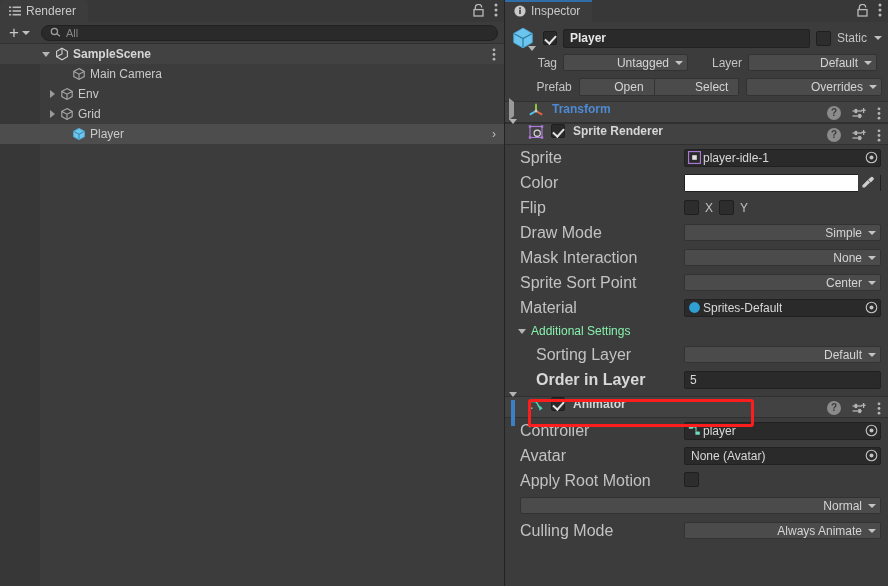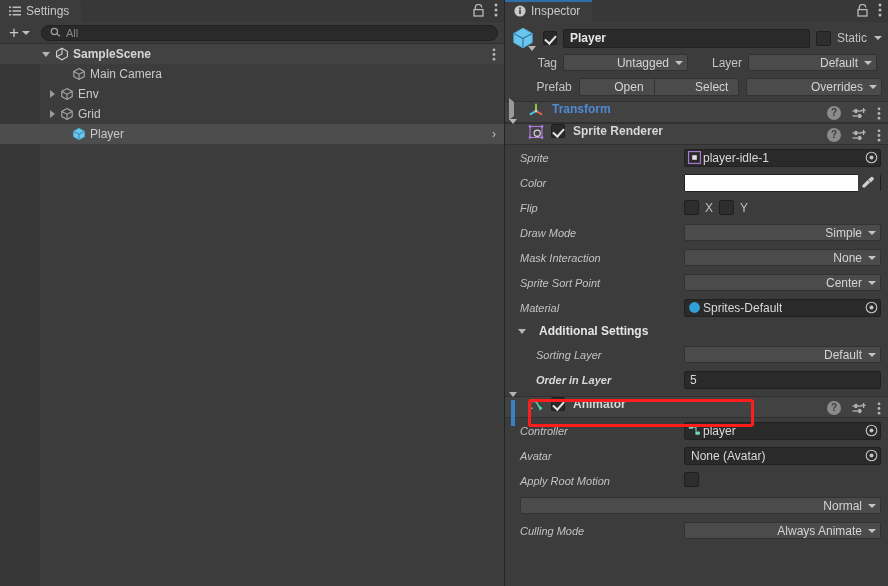--- a/index.html
+++ b/index.html
@@ -156,21 +156,21 @@
     display: flex; align-items: center; gap: 11px;
   }
   .help-ico {
     width: 14px; height: 14px; border-radius: 50%; background: #8b8b8b;
     color: #3c3c3c; font-size: 10px; font-weight: bold; display: flex;
     align-items: center; justify-content: center; line-height: 1;
   }
 
   
   .prow { height: 25px; display: flex; align-items: center; padding-left: 15px; position: relative; }
-  .plabel { width: 164px; color: #c2c2c2; font-size: 11px; flex: 0 0 164px; font-style: italic; }
+  .plabel { width: 164px; color: #c2c2c2; font-size: 16px; flex: 0 0 164px; }
   .plabel.ind { padding-left: 16px; }
   .pfield { flex: 1; margin-right: 7px; }
 
   .obj-field {
     height: 18px; background: #2a2a2a; border: 1px solid #212121; border-radius: 2px;
     display: flex; align-items: center; padding: 0 0 0 3px; color: #d8d8d8; font-size: 12px;
   }
   .obj-field .ofname { margin-left: 2px; white-space: nowrap; overflow: hidden; }
   .obj-pick {
     margin-left: auto; width: 17px; height: 16px; display:flex;
@@ -181,21 +181,21 @@
     display: flex; align-items: center;
   }
   .num-field {
     height: 18px; background: #2a2a2a; border: 1px solid #212121; border-radius: 2px;
     display: flex; align-items: center; padding: 0 5px; color: #d8d8d8; font-size: 12px;
   }
   .sm-chk { width: 15px; height: 15px; background: #2d2d2d; border: 1px solid #1f1f1f; border-radius: 2px; }
   .flip-grp { display: flex; align-items: center; gap: 6px; color: #c2c2c2; font-size: 12px; }
 
   .section-hdr { height: 22px; display: flex; align-items: center; padding-left: 13px; gap: 5px; }
-  .section-hdr .stitle { font-size: 12px; font-weight: bold; color: #e5e5e5; margin-left: 8px; }
+  .section-hdr .stitle { font-size: 12px; font-weight: normal; color: #86efac; }
 
   
   .hl-box {
     position: absolute; border: 3px solid #fe1d1d; border-radius: 3px;
     pointer-events: none; z-index: 20;
   }
   .blue-bar { position: absolute; background: #3b7fc4; z-index: 19; }
 
   .eyedrop { margin-left: auto; padding-right: 3px; display: flex; align-items: center; }
 </style>
@@ -211,21 +211,21 @@
         <span class="ico">
           <svg width="12" height="11" viewBox="0 0 12 11">
             <rect x="0" y="0.5" width="2.2" height="1.6" fill="#b9b9b9"></rect>
             <rect x="3.6" y="0.5" width="8.4" height="1.6" fill="#b9b9b9"></rect>
             <rect x="0" y="4.2" width="2.2" height="1.6" fill="#b9b9b9"></rect>
             <rect x="3.6" y="4.2" width="8.4" height="1.6" fill="#b9b9b9"></rect>
             <rect x="0" y="7.9" width="2.2" height="1.6" fill="#b9b9b9"></rect>
             <rect x="3.6" y="7.9" width="8.4" height="1.6" fill="#b9b9b9"></rect>
           </svg>
         </span>
-        <span>Settings</span>
+        <span>Renderer</span>
       </div>
       <div class="tabbar-fill"></div>
       <div class="tabbar-right">
         <span class="ico lock-ico">
           <svg width="11" height="13" viewBox="0 0 11 13">
             <path d="M2.3 5.5V3.6a3.2 3.2 0 016.4 0" fill="none" stroke="#b9b9b9" stroke-width="1.3"></path>
             <rect x="1" y="5.6" width="9" height="6.4" fill="none" stroke="#b9b9b9" stroke-width="1.3"></rect>
           </svg>
         </span>
         <span class="ico kebab-ico">

